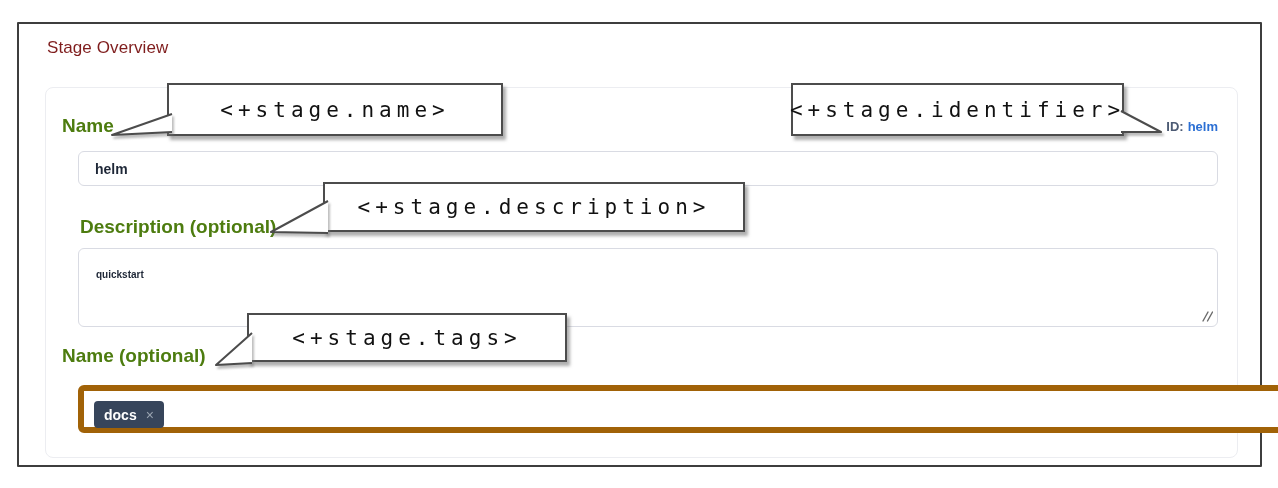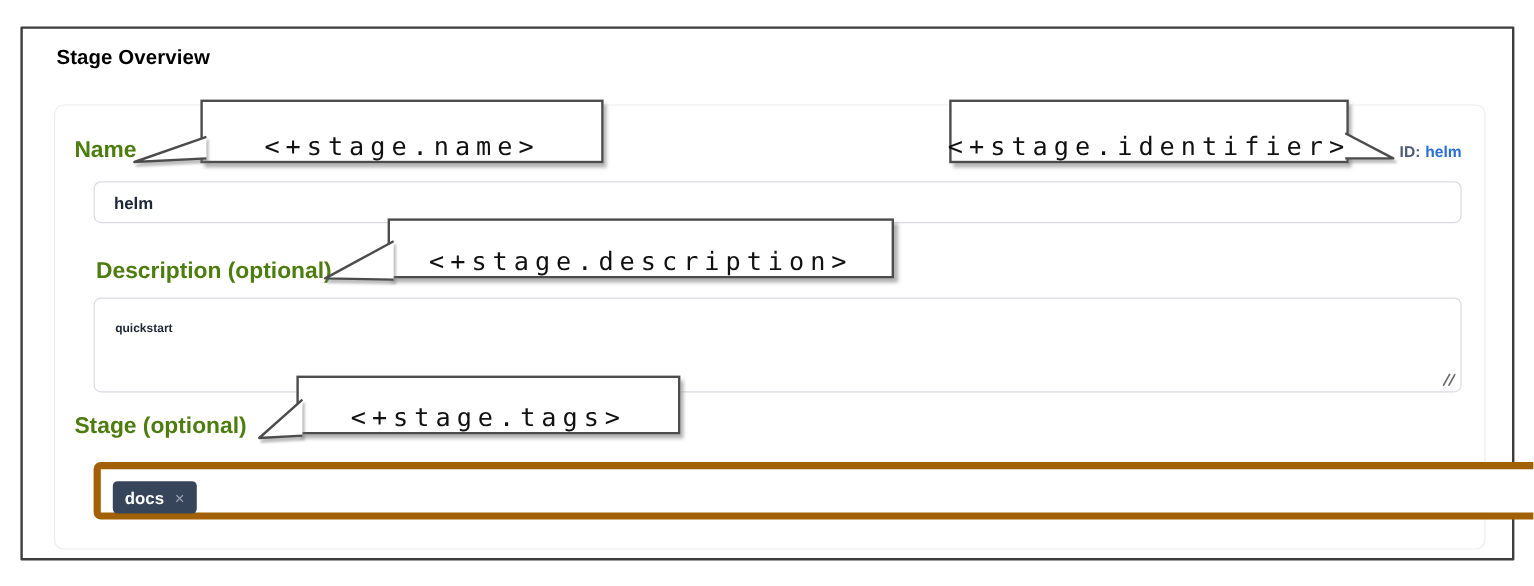--- a/index.html
+++ b/index.html
@@ -6,22 +6,22 @@
   html,body { background:#fff; }
   .stage-root {
     position:relative; width:1278px; height:488px; background:#fff;
     font-family:"Liberation Sans", sans-serif; overflow:hidden;
   }
   .frame {
     position:absolute; left:17px; top:22px; width:1245px; height:445px;
     border:2px solid #3d3d3d; background:#fff; border-radius:1px;
   }
   .page-title {
-    position:absolute; left:47px; top:38px; font-size:17px; font-weight:700;
-    color:#000000; letter-spacing:.1px;
+    position:absolute; left:47px; top:38px; font-size:17px; font-weight:400;
+    color:#7f1d1d; letter-spacing:.1px;
   }
   .card {
     position:absolute; left:45px; top:87px; width:1193px; height:371px;
     border:1px solid #ecedf1; border-radius:8px; background:#fff;
   }
   .field-label {
     position:absolute; font-size:19px; font-weight:700; color:#4d7c0f;
   }
   .lbl-name { left:62px; top:115px; }
   .lbl-desc { left:80px; top:216px; }
@@ -55,21 +55,21 @@
     background:#37455b; border-radius:4px; color:#fff;
     display:inline-flex; align-items:center; padding:0 10px;
     font-size:14px; font-weight:600;
   }
   .tag-chip .chip-x {
     margin-left:9px; color:#9aa4b1; font-size:14px; font-weight:400; cursor:pointer;
   }
   .callout {
     position:absolute; background:#fff; border:2px solid #4c4c4c;
     box-shadow:3px 4px 3px rgba(110,110,110,.55);
-    display:flex; align-items:flex-end; justify-content:center;
+    display:flex; align-items:center; justify-content:center;
     font-family:"DejaVu Sans Mono", monospace; font-size:21px; color:#111;
     letter-spacing:5px; white-space:nowrap; z-index:5;
   }
   .co-name       { left:167px; top:83px;  width:336px; height:53px; }
   .co-identifier { left:791px; top:83px;  width:333px; height:53px; }
   .co-desc       { left:323px; top:182px; width:422px; height:50px; }
   .co-tags       { left:247px; top:313px; width:320px; height:49px; }
   .tail { position:absolute; overflow:visible; filter:drop-shadow(2px 3px 1px rgba(110,110,110,.45)); }
   .tail-name { left:-59px; top:26px; }
   .tail-desc { left:-56px; top:13px; }
@@ -94,21 +94,21 @@
   <input class="text-input input-name" type="text" value="helm" style="">
 
   <label class="field-label lbl-desc">Description (optional)</label>
   <div class="textarea-box">
     <span>quickstart</span>
     <svg class="resize-handle" width="13" height="13" viewBox="0 0 13 13">
       <path d="M3,12 L8,3 M7.5,12 L12.5,3" stroke="#6b6b6b" stroke-width="1.4" fill="none" stroke-linecap="round"></path>
     </svg>
   </div>
 
-  <label class="field-label lbl-tags">Stage (optional)</label>
+  <label class="field-label lbl-tags">Name (optional)</label>
   <div class="tags-input">
     <span class="tag-chip">
       <span>docs</span>
       <span class="chip-x">×</span>
     </span>
   </div>
 
   <div class="callout co-name">
     <span>&lt;+stage.name&gt;</span>
     <svg class="tail tail-name" width="63" height="27" viewBox="0 0 63 27">

